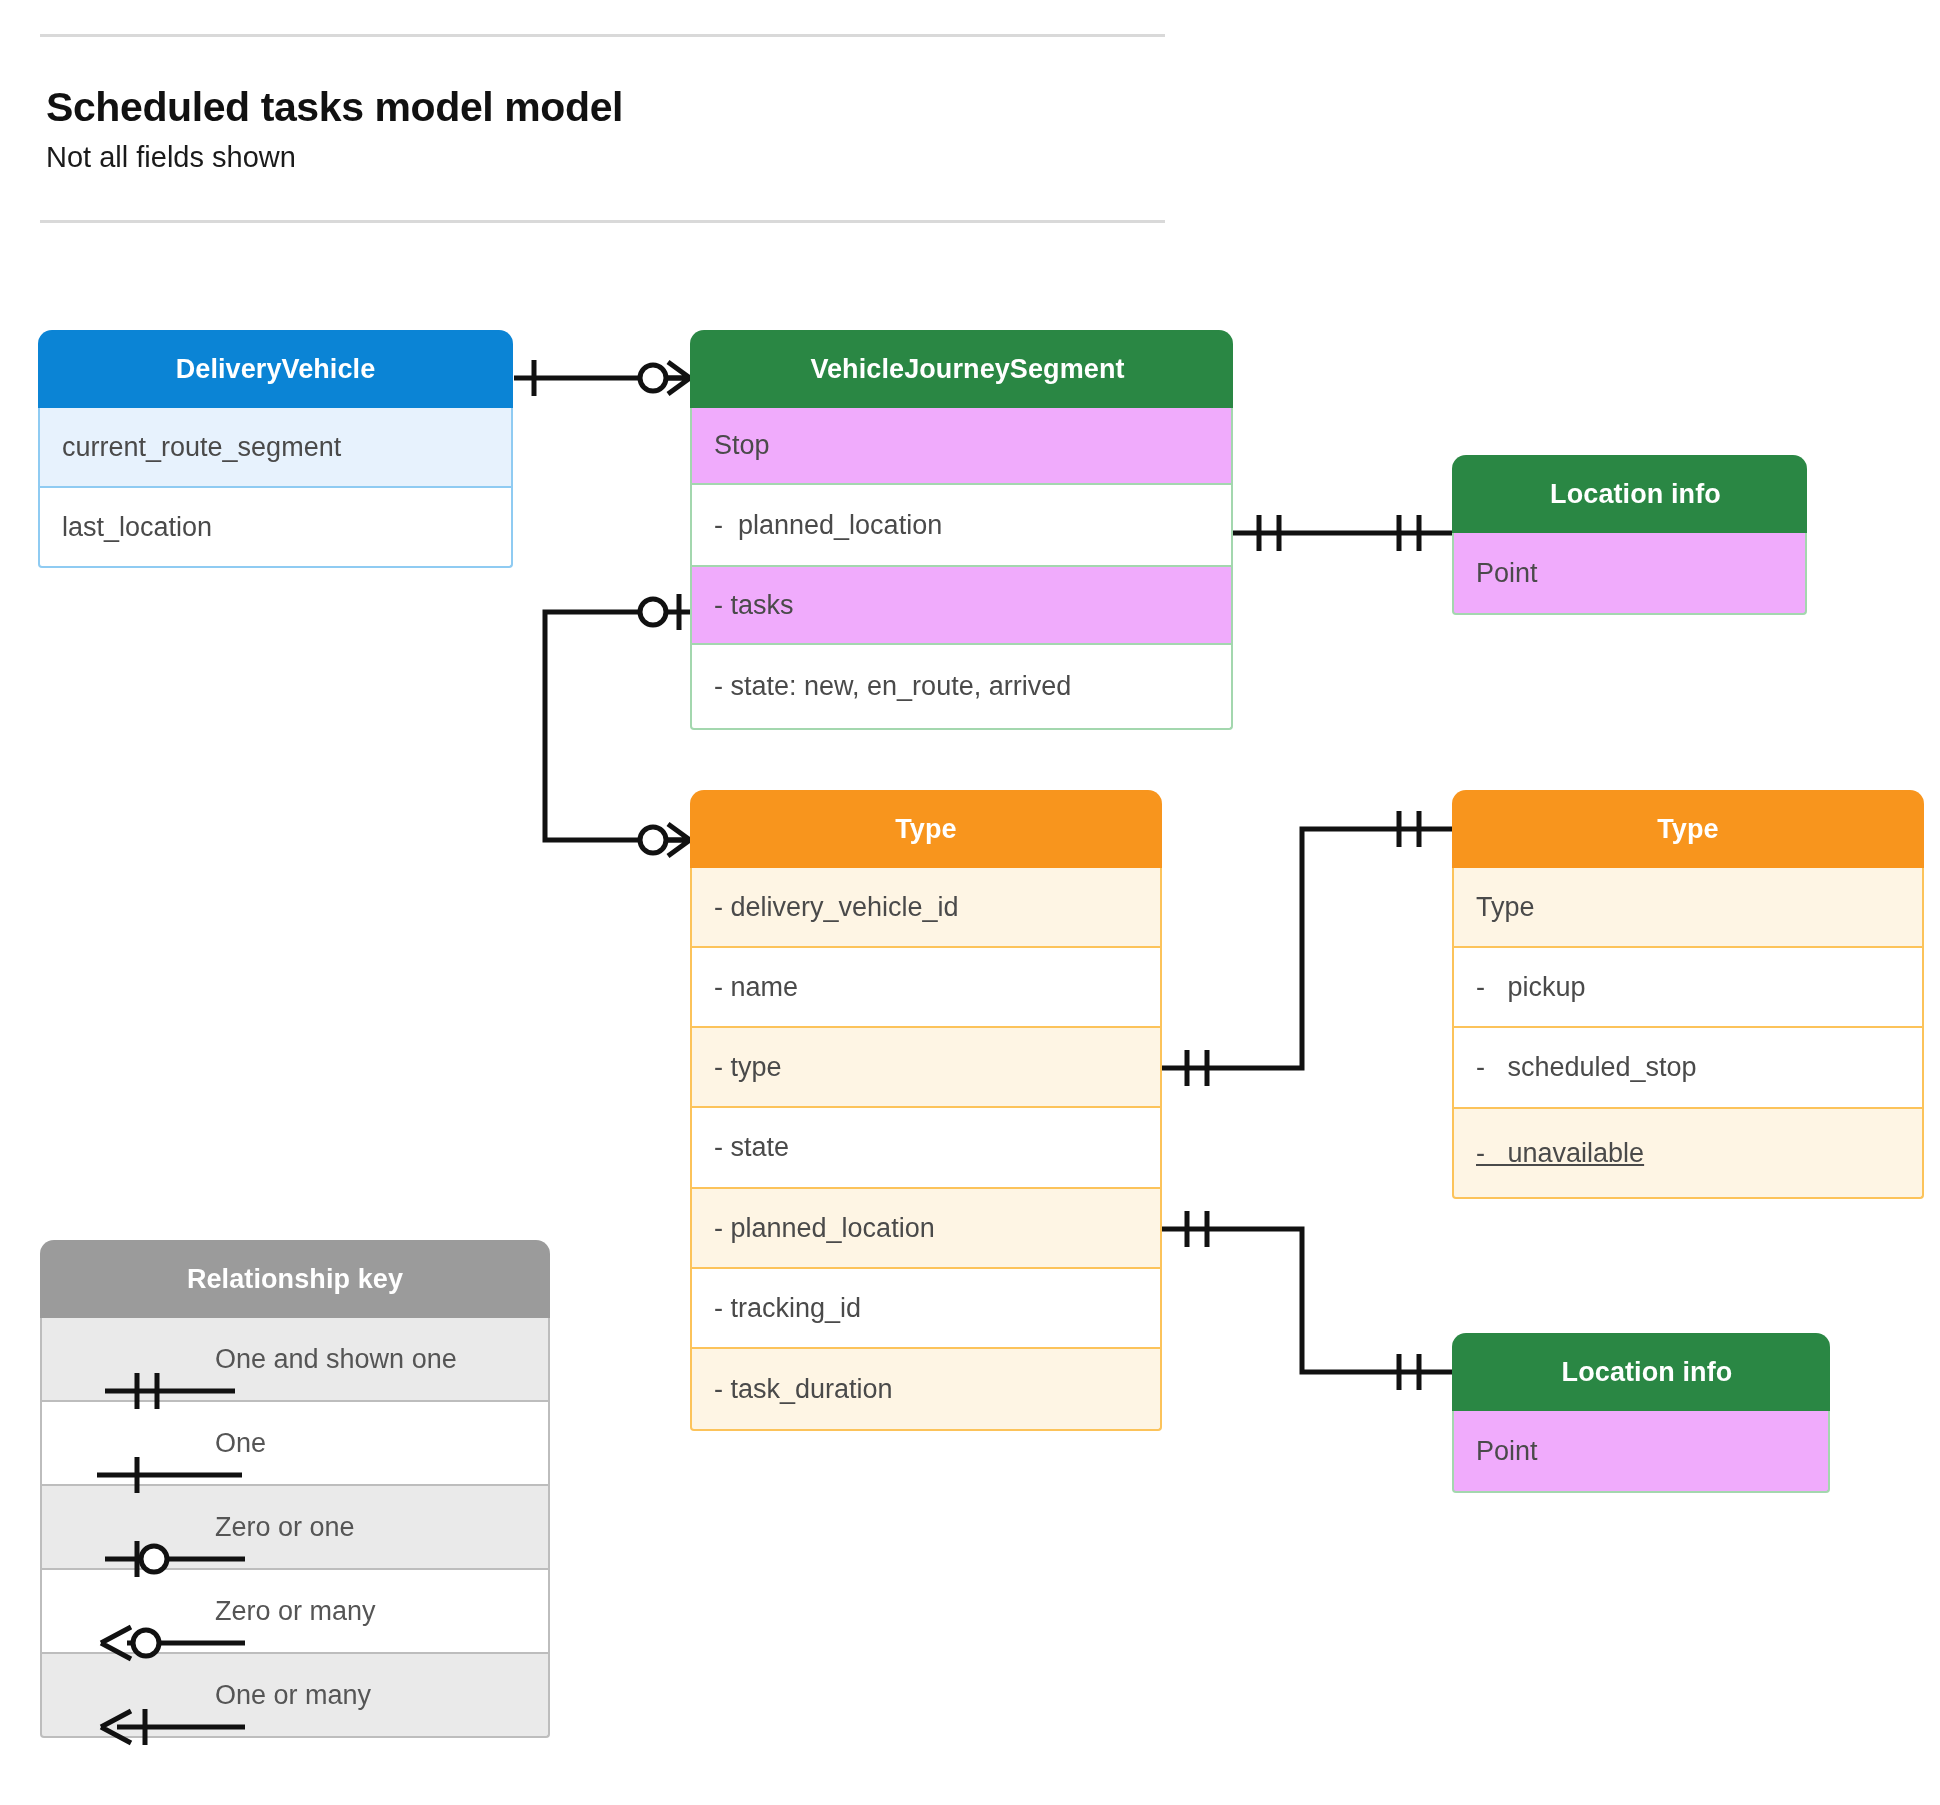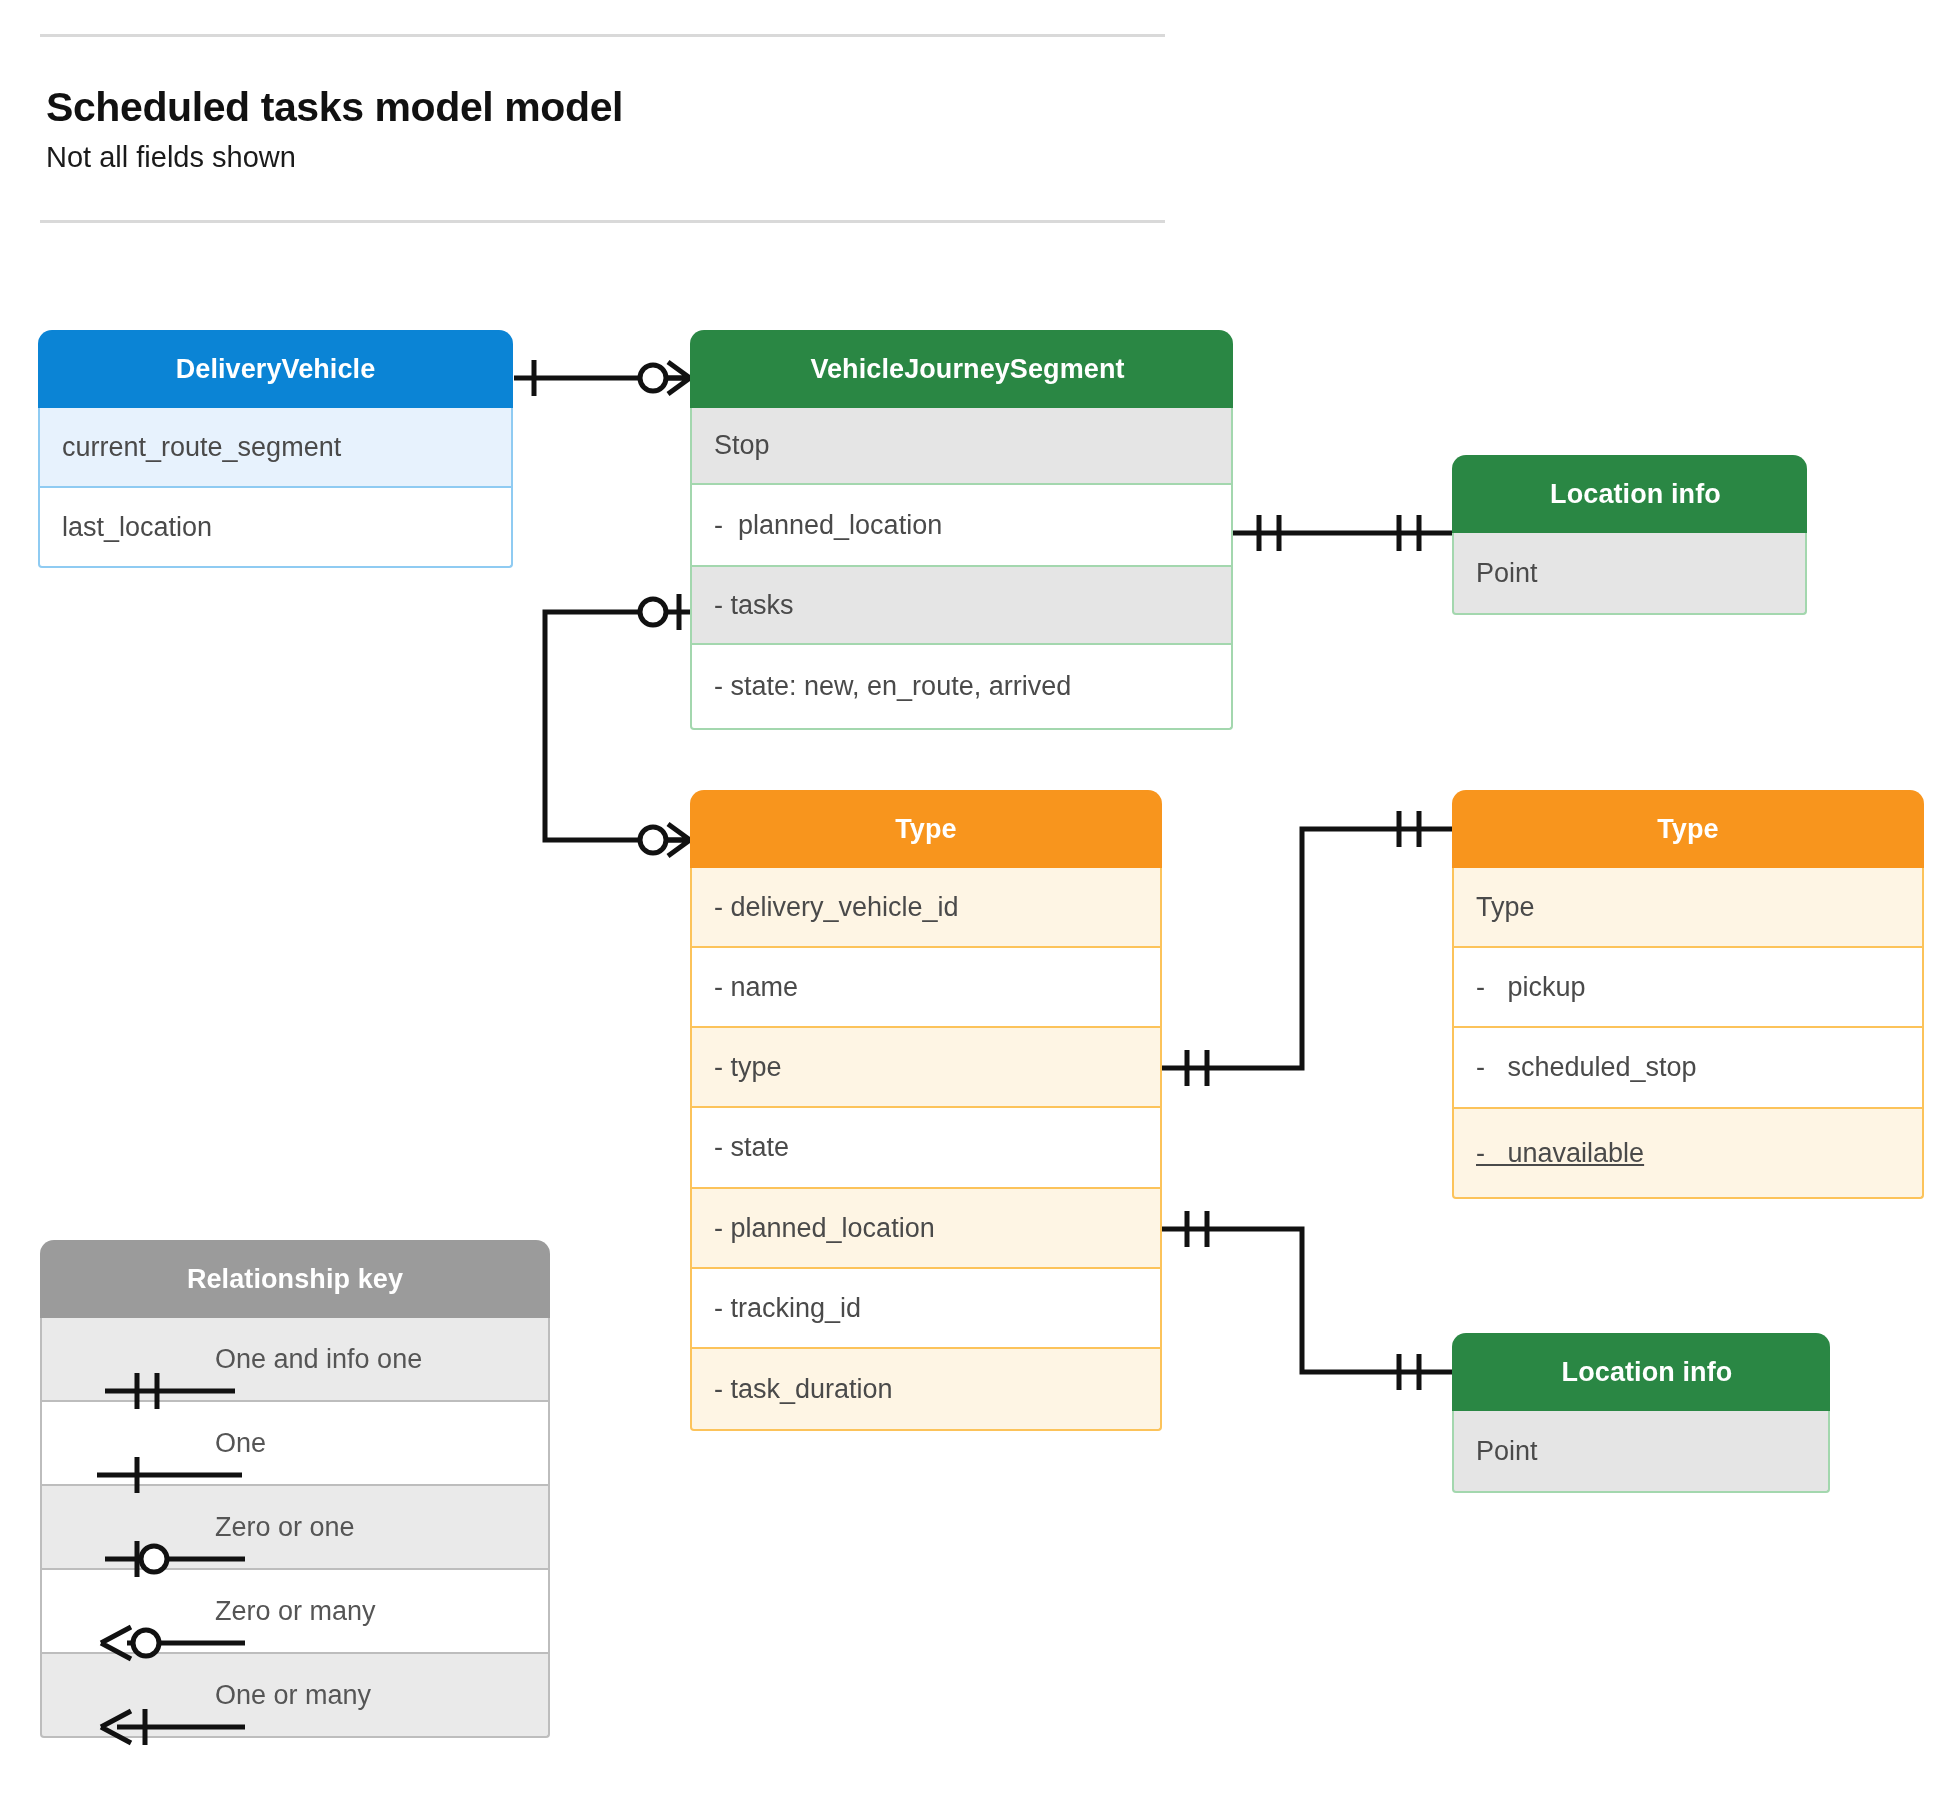--- a/index.html
+++ b/index.html
@@ -77,21 +77,21 @@
 
   
   .t-blue .entity-header { background: #0b84d5; }
   .t-blue .entity-row { border-color: #8fcbf2; }
   .t-blue .entity-row.alt { background: #e7f2fd; }
   .t-blue .entity-row.plain { background: #ffffff; }
 
   
   .t-green .entity-header { background: #2a8744; padding-left: 12px; }
   .t-green .entity-row { border-color: #a3d7ae; }
-  .t-green .entity-row.alt { background: #e5e5e5; }
+  .t-green .entity-row.alt { background: #f0abfc; }
   .t-green .entity-row.plain { background: #ffffff; }
 
   
   .t-orange .entity-header { background: #f8951d; }
   .t-orange .entity-row { border-color: #fcc35a; }
   .t-orange .entity-row.alt { background: #fef5e4; }
   .t-orange .entity-row.plain { background: #ffffff; }
 
   
   .t-grey .entity-header { background: #9b9b9b; }
@@ -219,21 +219,21 @@
   <div class="entity-row alt" style="height:84px;">
     <span class="legend-symbol">
       <svg width="165" height="84" viewBox="0 0 165 84">
         <g stroke="#111111" stroke-width="5" fill="none">
           <line x1="18" y1="42" x2="148" y2="42"></line>
           <line x1="50" y1="24" x2="50" y2="60"></line>
           <line x1="70" y1="24" x2="70" y2="60"></line>
         </g>
       </svg>
     </span>
-    <span class="legend-label">One and info one</span>
+    <span class="legend-label">One and shown one</span>
   </div>
 
   <div class="entity-row plain" style="height:84px;">
     <span class="legend-symbol">
       <svg width="165" height="84" viewBox="0 0 165 84">
         <g stroke="#111111" stroke-width="5" fill="none">
           <line x1="10" y1="42" x2="155" y2="42"></line>
           <line x1="50" y1="24" x2="50" y2="60"></line>
         </g>
       </svg>

